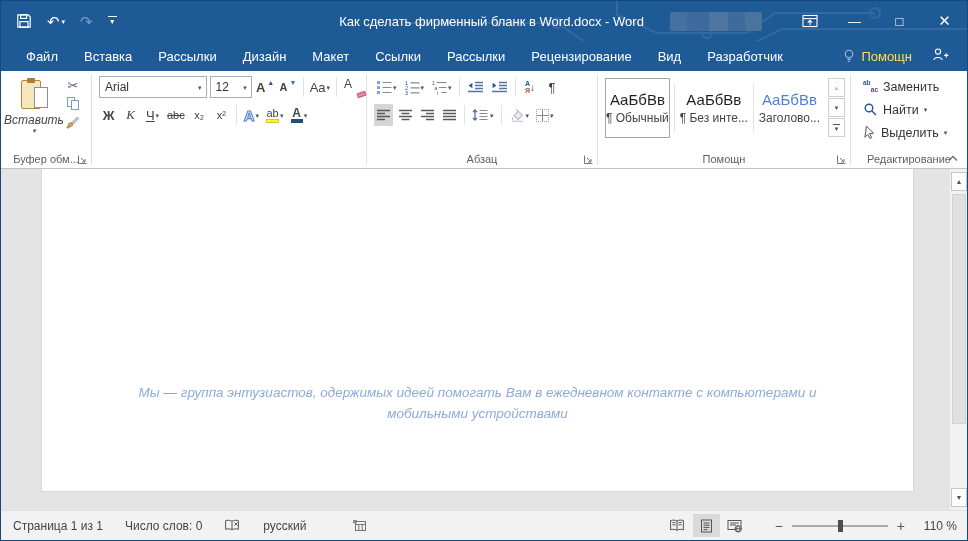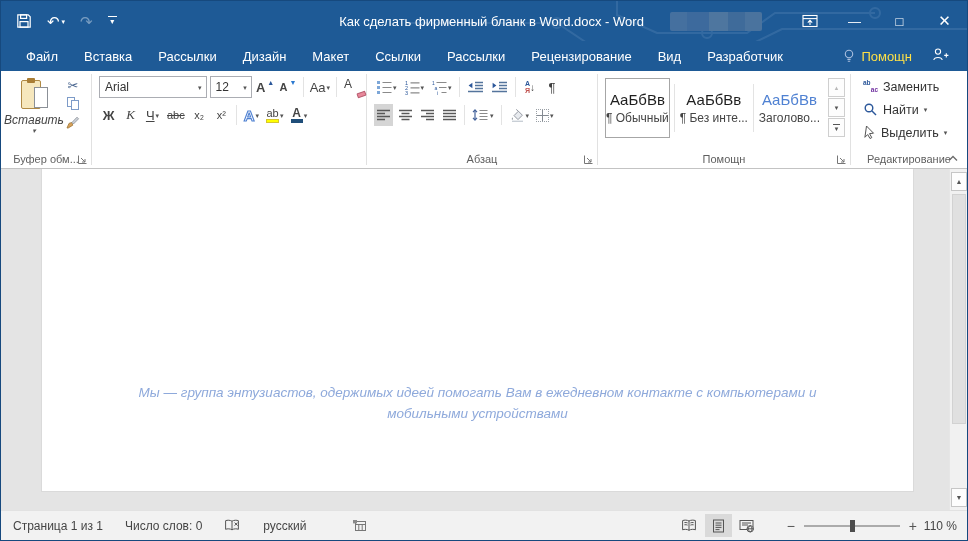--- a/index.html
+++ b/index.html
@@ -132,21 +132,21 @@
     font-size:12px;color:#454545;padding:0 10px 0 12px;gap:0;}
   .sb-item{margin-right:22px;display:flex;align-items:center;gap:6px;white-space:nowrap;}
   .sb-macro{margin-left:24px;}
   .sb-right{margin-left:auto;display:flex;align-items:center;}
   .viewbtn{width:27px;height:23px;display:flex;align-items:center;justify-content:center;margin-left:2px;}
   .viewbtn.on{background:#dadada;}
   .zoomctl{display:flex;align-items:center;margin-left:26px;gap:9px;}
   .zglyph{font-size:14px;color:#555;}
   .ztrack{position:relative;width:96px;height:2px;background:#ababab;}
   .zthumb{position:absolute;left:48%;top:-5px;width:5px;height:12px;background:#4d4d4d;}
-  .zlabel{margin-left:2px;min-width:38px;text-align:right;}
+  .zlabel{margin-left:14px;min-width:38px;text-align:right;}
 </style>
 </head>
 <body>
 
 <div class="window">
 
   <div class="titlebar">
     <svg class="circuit" viewBox="0 0 560 70">
       <g fill="none" stroke="#bcd2ec" stroke-width="2">
         <path d="M0 22h150l30 20h120"></path>

